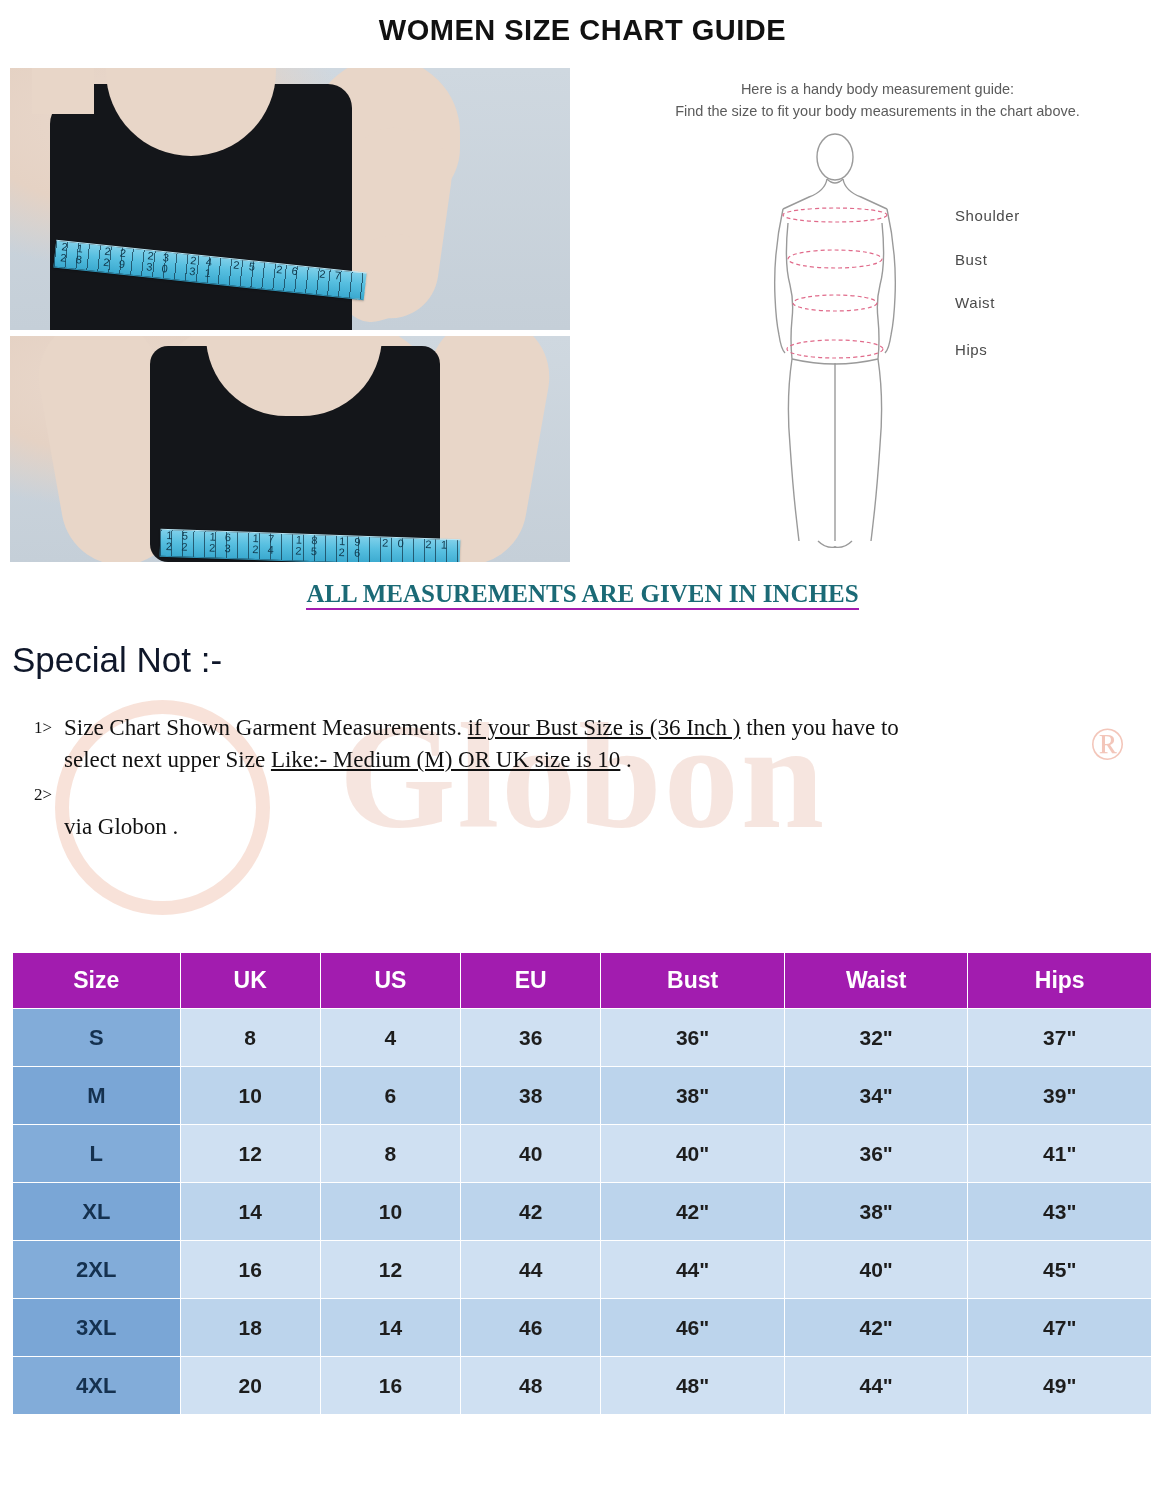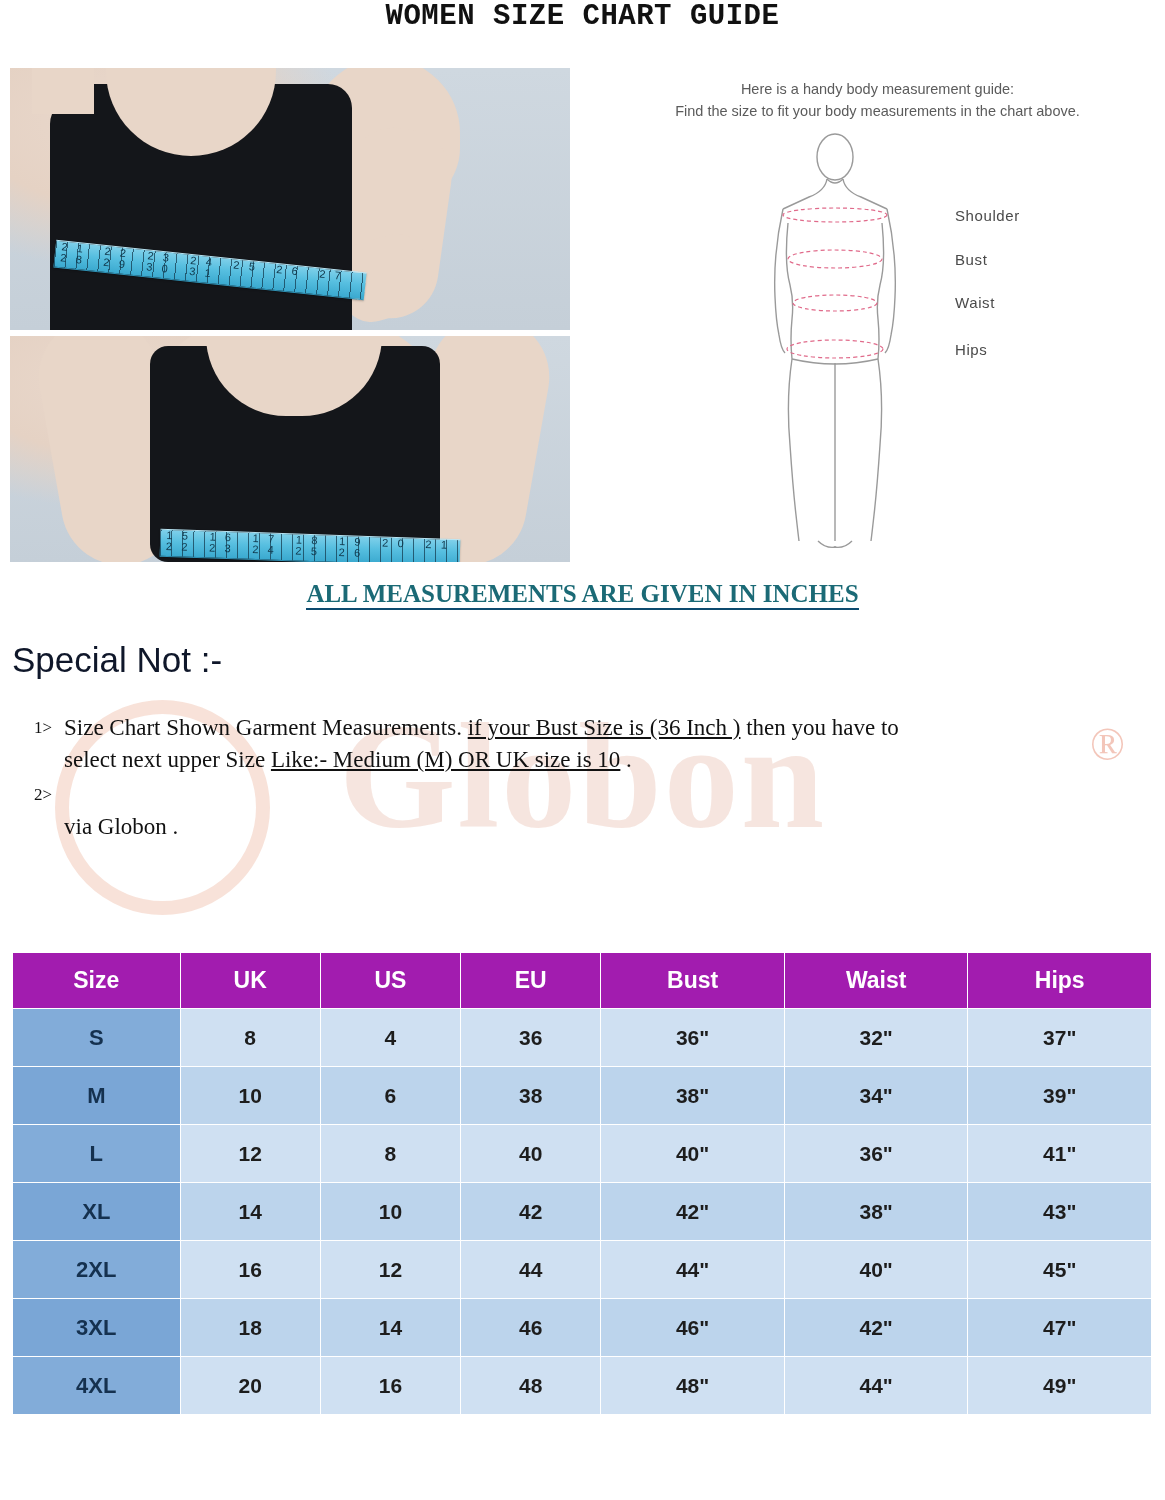--- a/index.html
+++ b/index.html
@@ -14,26 +14,26 @@
     position: relative;
     width: 1165px; height: 1500px;
     background: #fff;
   }
 
   
   .title {
     position: absolute;
     top: 0px; left: 0; width: 100%;
     text-align: center;
-    font-family: Liberation Mono, monospace;
+    font-family: Liberation Sans, sans-serif;
     font-weight: bold;
     font-size: 29px;
     letter-spacing: 0.5px;
     color: #111;
-    padding-top: 0;
+    padding-top: 14px;
   }
 
   
   .photos {
     position: absolute;
     left: 10px; top: 68px;
     width: 560px; height: 494px;
   }
   .photo {
     position: absolute;
@@ -116,21 +116,21 @@
   .inches {
     position: absolute;
     left: 0; top: 580px; width: 100%;
     text-align: center;
     font-family: "Liberation Serif", serif;
     font-weight: bold;
     font-size: 25px;
     color: #1b6a76;
   }
   .inches span {
-    border-bottom: 2px solid #0c4a6e;
+    border-bottom: 2px solid #a21caf;
     padding-bottom: 1px;
   }
 
   
   .special-note {
     position: absolute;
     left: 12px; top: 640px;
     font-family: "Liberation Sans", sans-serif;
     font-size: 35px;
     color: #0f172a;

